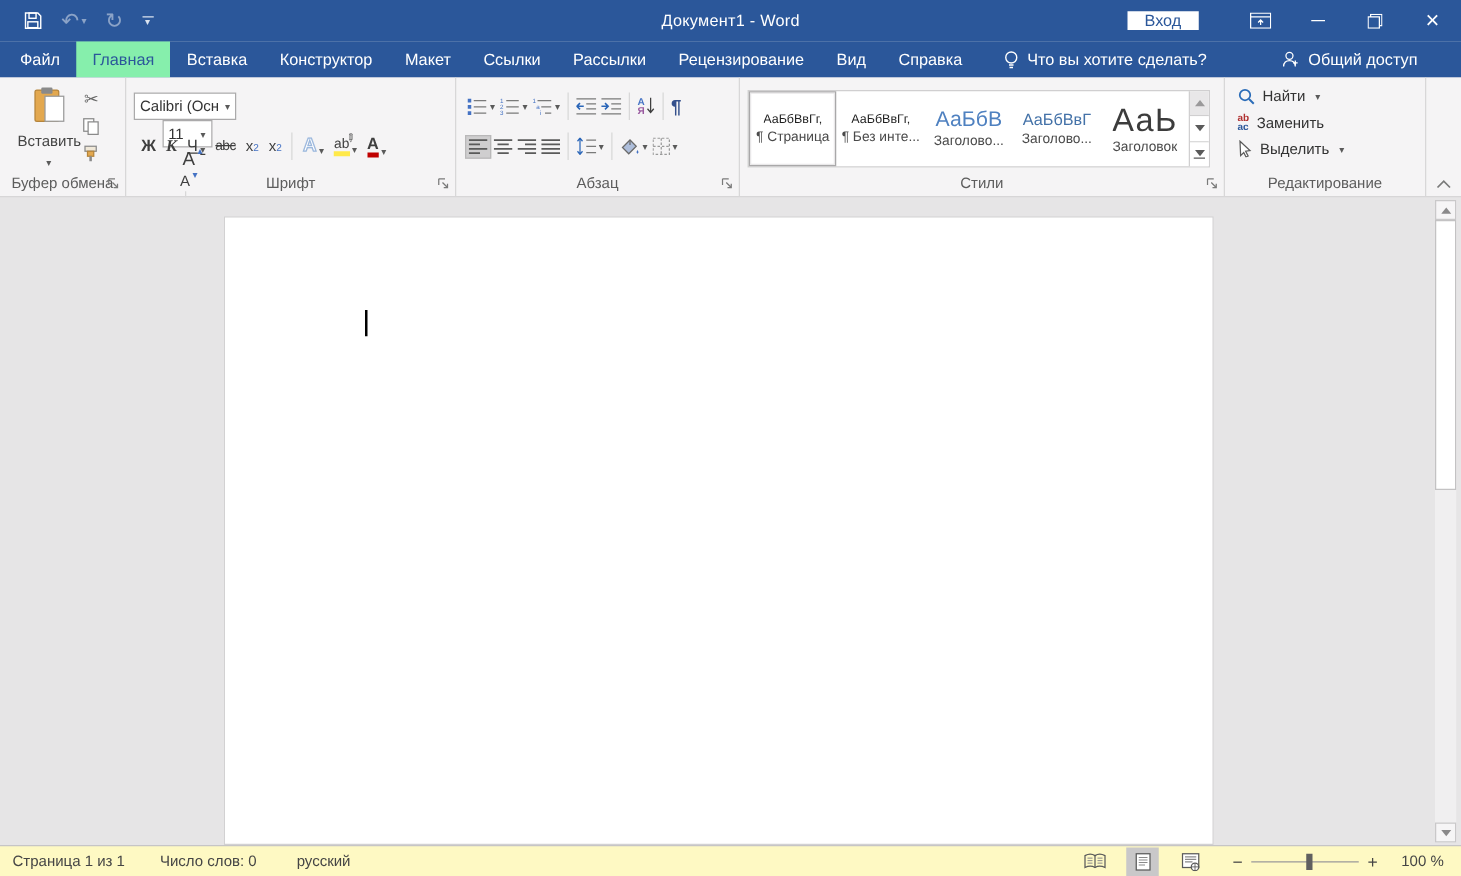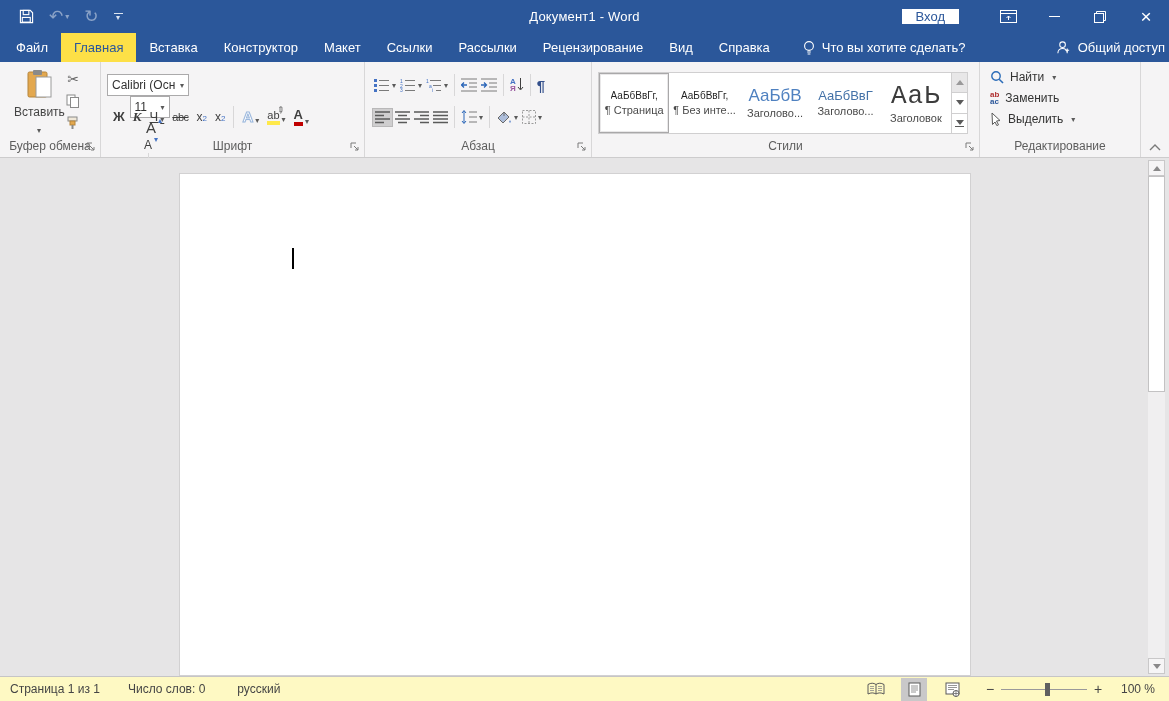--- a/index.html
+++ b/index.html
@@ -19,23 +19,23 @@
   .tb-title { position:absolute; left:50%; transform:translateX(-50%); font-size:13px; letter-spacing:.2px; }
   .tb-right { margin-left:auto; display:flex; align-items:center; height:100%; }
   .signin-btn { background:#fff; color:#2b579a; font-size:13px; padding:0 14px; margin-right:26px; cursor:default; }
   .winbtn { width:46px; height:100%; display:flex; align-items:center; justify-content:center; color:#fff; }
   .min-bar { width:11px; height:1px; background:#fff; }
   .close-x { font-size:19px; font-weight:300; line-height:1; }
 
   
   .tabrow { height:29px; background:#2b579a; display:flex; align-items:stretch; color:#fff; font-size:13px; padding-left:3px; }
   .tab { padding:0 13px; display:flex; align-items:center; cursor:default; white-space:nowrap; }
-  .tab.active { background:#fde047; color:#2b579a; }
+  .tab.active { background:#86efac; color:#2b579a; }
   .tellme { display:flex; align-items:center; gap:7px; margin-left:20px; white-space:nowrap; }
-  .share { margin-left:auto; display:flex; align-items:center; gap:7px; padding-right:4px; white-space:nowrap; }
+  .share { margin-left:auto; display:flex; align-items:center; gap:7px; padding-right:35px; white-space:nowrap; }
 
   
   .ribbon { position:relative; height:96px; background:#f5f4f5; border-bottom:1px solid #cdcccd; color:#444; }
   .rgroup { position:absolute; top:0; bottom:0; border-right:1px solid #d8d7d8; }
   .group-label { position:absolute; bottom:4px; left:0; right:0; text-align:center; font-size:12px; color:#5d5d5d; white-space:nowrap; }
   .launcher { position:absolute; bottom:5px; right:4px; width:10px; height:10px; }
   .dd::after { content:"▾"; font-size:8px; color:#5a5a5a; margin-left:2px; }
   .dd-solo::after { content:"▾"; font-size:8px; color:#5a5a5a; }
 
   
@@ -83,21 +83,21 @@
   
   .g-styles { left:592px; width:388px; }
   .gallery { position:absolute; left:6px; top:10px; width:370px; height:62px; background:#fff; border:1px solid #d0cfd0; display:flex; }
   .style-item { width:71px; height:100%; display:flex; flex-direction:column; align-items:center; justify-content:center; gap:3px; border:1px solid transparent; }
   .style-item.sel { border:1px solid #a9a8a9; box-shadow:inset 0 0 0 1px #e9e8e9; }
   .sprev { line-height:1; white-space:nowrap; overflow:hidden; max-width:66px; }
   .sname { font-size:11px; color:#4a4a4a; white-space:nowrap; overflow:hidden; max-width:66px; }
   .sp1 { font-size:10px; color:#1f1f1f; }
   .sp3 { font-size:17px; color:#4f81c0; }
   .sp4 { font-size:13px; color:#4472a8; }
-  .sp5 { font-size:26px; color:#3c3c3c; font-weight:300; letter-spacing:1px;font-family:Liberation Mono, monospace; }
+  .sp5 { font-size:26px; color:#3c3c3c; font-weight:300; letter-spacing:1px; }
   .scrollcol { margin-left:auto; width:16px; display:flex; flex-direction:column; border-left:1px solid #d0cfd0; }
   .scbtn { flex:1; display:flex; flex-direction:column; align-items:center; justify-content:center; border-bottom:1px solid #d0cfd0; background:#fff; }
   .scbtn.dis { background:#e8e7e8; }
   .tri-up { width:0; height:0; border-left:4px solid transparent; border-right:4px solid transparent; border-bottom:5px solid #9a999a; }
   .tri-dn { width:0; height:0; border-left:4px solid transparent; border-right:4px solid transparent; border-top:5px solid #5a5a5a; }
   .more-bar { width:9px; height:1px; background:#5a5a5a; margin-top:1px; }
 
   
   .g-edit { left:980px; width:161px; }
   .edit-col { position:absolute; left:10px; top:8px; display:flex; flex-direction:column; gap:7px; font-size:12px; color:#333; }

